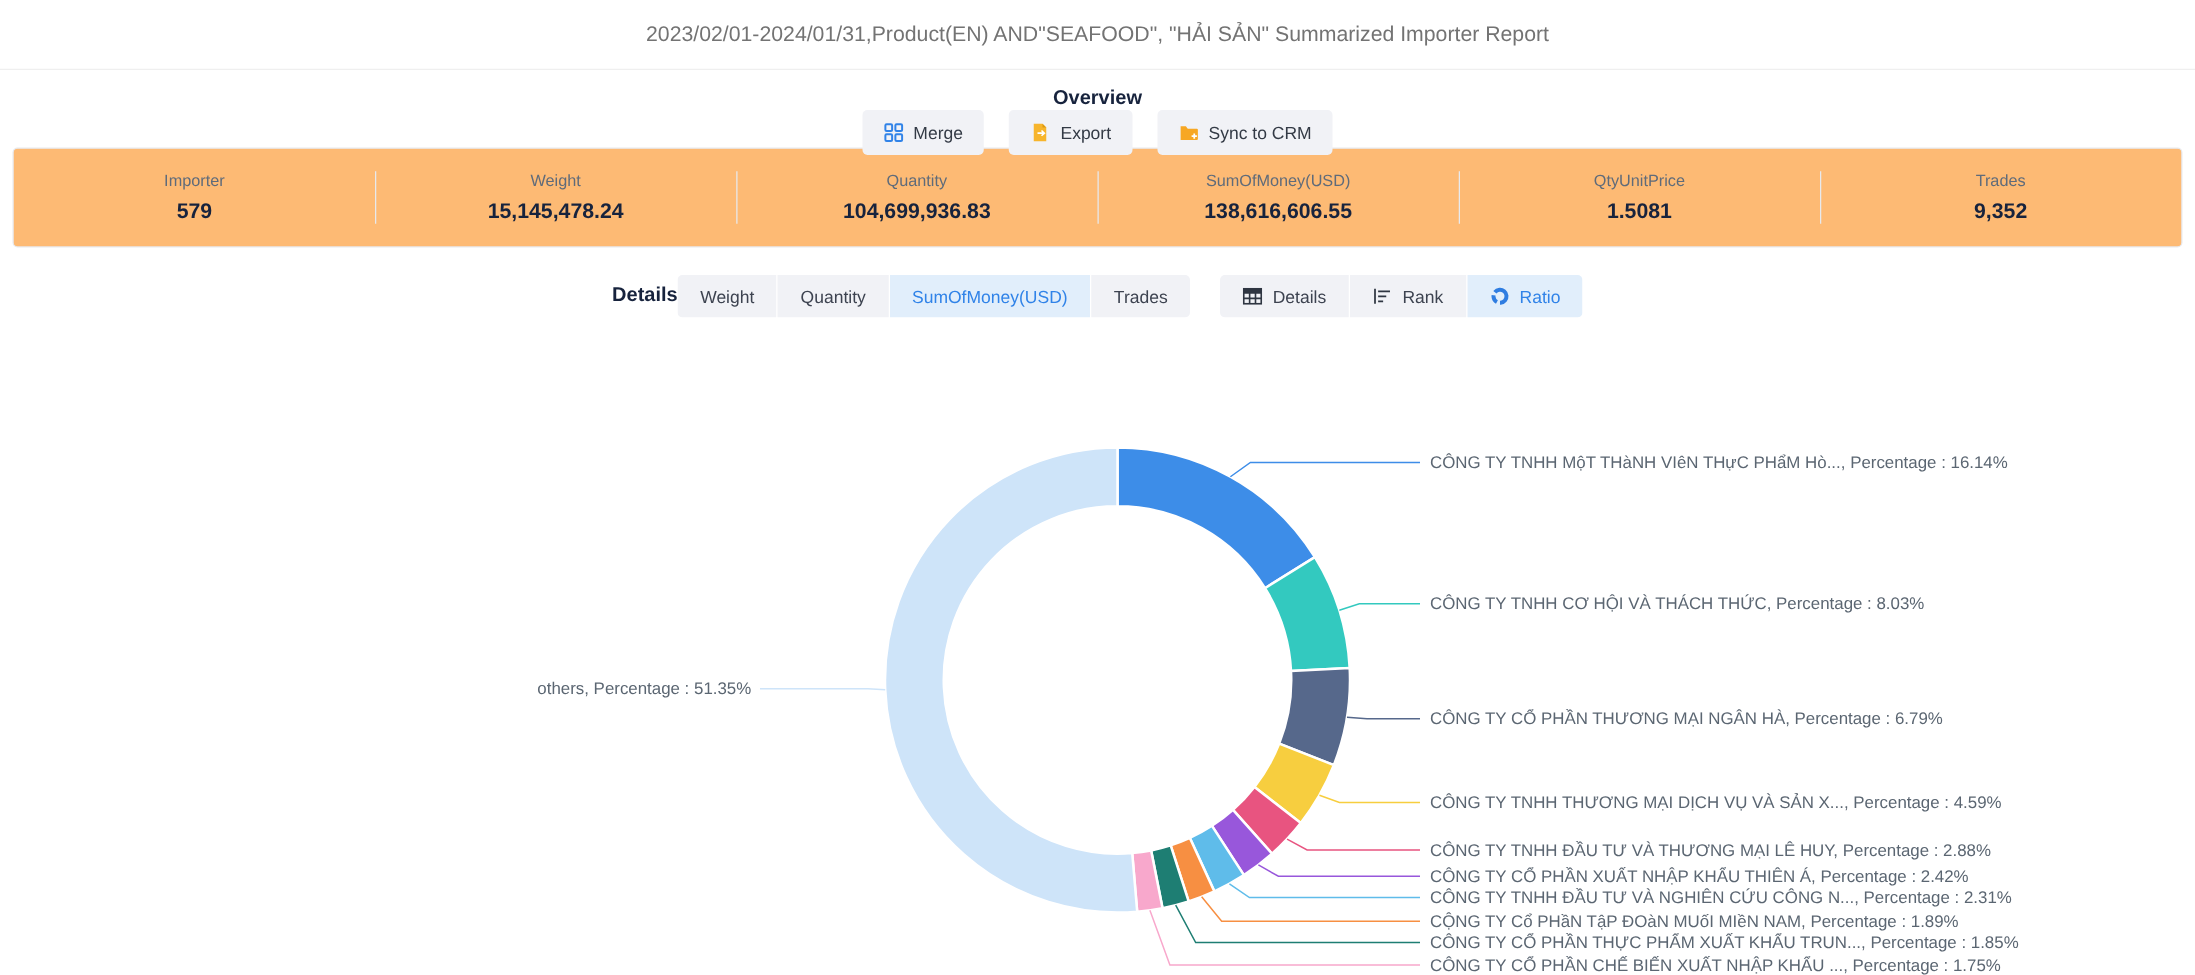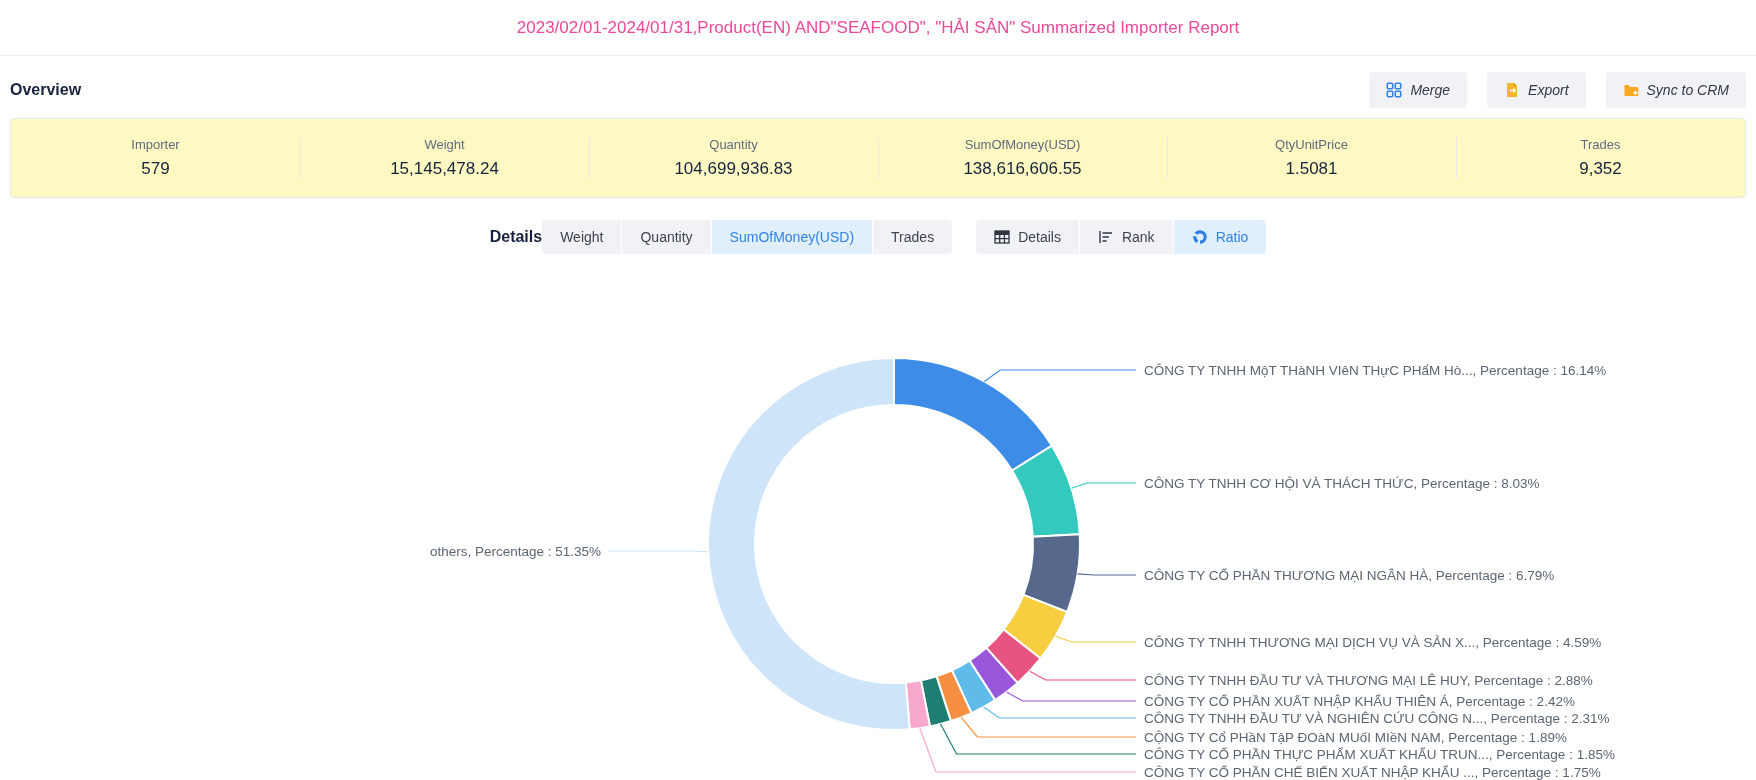--- a/index.html
+++ b/index.html
@@ -1,41 +1,41 @@
 <!DOCTYPE html>
 <html><head>
 <meta charset="utf-8">
 <style>
   * { box-sizing: border-box; margin: 0; padding: 0; }
   html,body { width:1756px; height:780px; background:#fff; overflow:hidden;
     font-family:"Liberation Sans", sans-serif; }
 
   .titlebar { height:56px; display:flex; align-items:center; justify-content:center;
     border-bottom:1px solid #efefef; }
-  .titlebar .title { font-size:17px; color:#ec4899; }
+  .titlebar .title { font-size:17px; color:#737373; }
 
   .section-row { display:flex; align-items:center; justify-content:space-between;
     padding:0 10px; }
-  .overview-row { margin-top:14px; height:40px; }
+  .overview-row { margin-top:14px; height:40px;flex-direction:column; }
   .section-heading { font-size:16px; font-weight:bold; color:#17233d; }
 
   .actions { display:flex; align-items:center; gap:20px; }
   .action-btn { display:inline-flex; align-items:center; gap:8px; height:36px;
     padding:0 17px; background:#f1f2f6; border-radius:4px; font-size:14px;
-    color:#333a45; cursor:pointer; user-select:none;font-style:italic; }
+    color:#333a45; cursor:pointer; user-select:none; }
   .action-btn svg { display:block; }
 
   .stats-card { margin:8px 10px 0; height:80px; border:1px solid #e7e9ed;
-    border-radius:4px; display:flex; align-items:stretch; background:#fef9c3; }
+    border-radius:4px; display:flex; align-items:stretch; background:#fdba74; }
   .stat { flex:1; display:flex; flex-direction:column; align-items:center;
     justify-content:center; position:relative; }
   .stat + .stat::before { content:""; position:absolute; left:0; top:18px; bottom:18px;
     width:1px; background:#e7e9ed; }
   .stat-label { font-size:13px; color:#5f6b7a; margin-bottom:7px; }
-  .stat-value { font-size:17px; font-weight:normal; color:#17233d; }
+  .stat-value { font-size:17px; font-weight:bold; color:#17233d; }
 
   .details-row { margin-top:20px; height:38px;justify-content:center; }
   .tab-strip { display:flex; align-items:center; }
   .tab-group { display:flex; gap:1px; border-radius:4px; overflow:hidden; }
   .tab-group + .tab-group { margin-left:24px; }
   .tab { height:34px; display:flex; align-items:center; gap:8px; padding:0 18px;
     background:#f1f2f6; font-size:14px; color:#3d4350; cursor:pointer; user-select:none; }
   .tab.active { background:#e1eefb; color:#3083e8; }
   .tab svg { display:block; }
 

